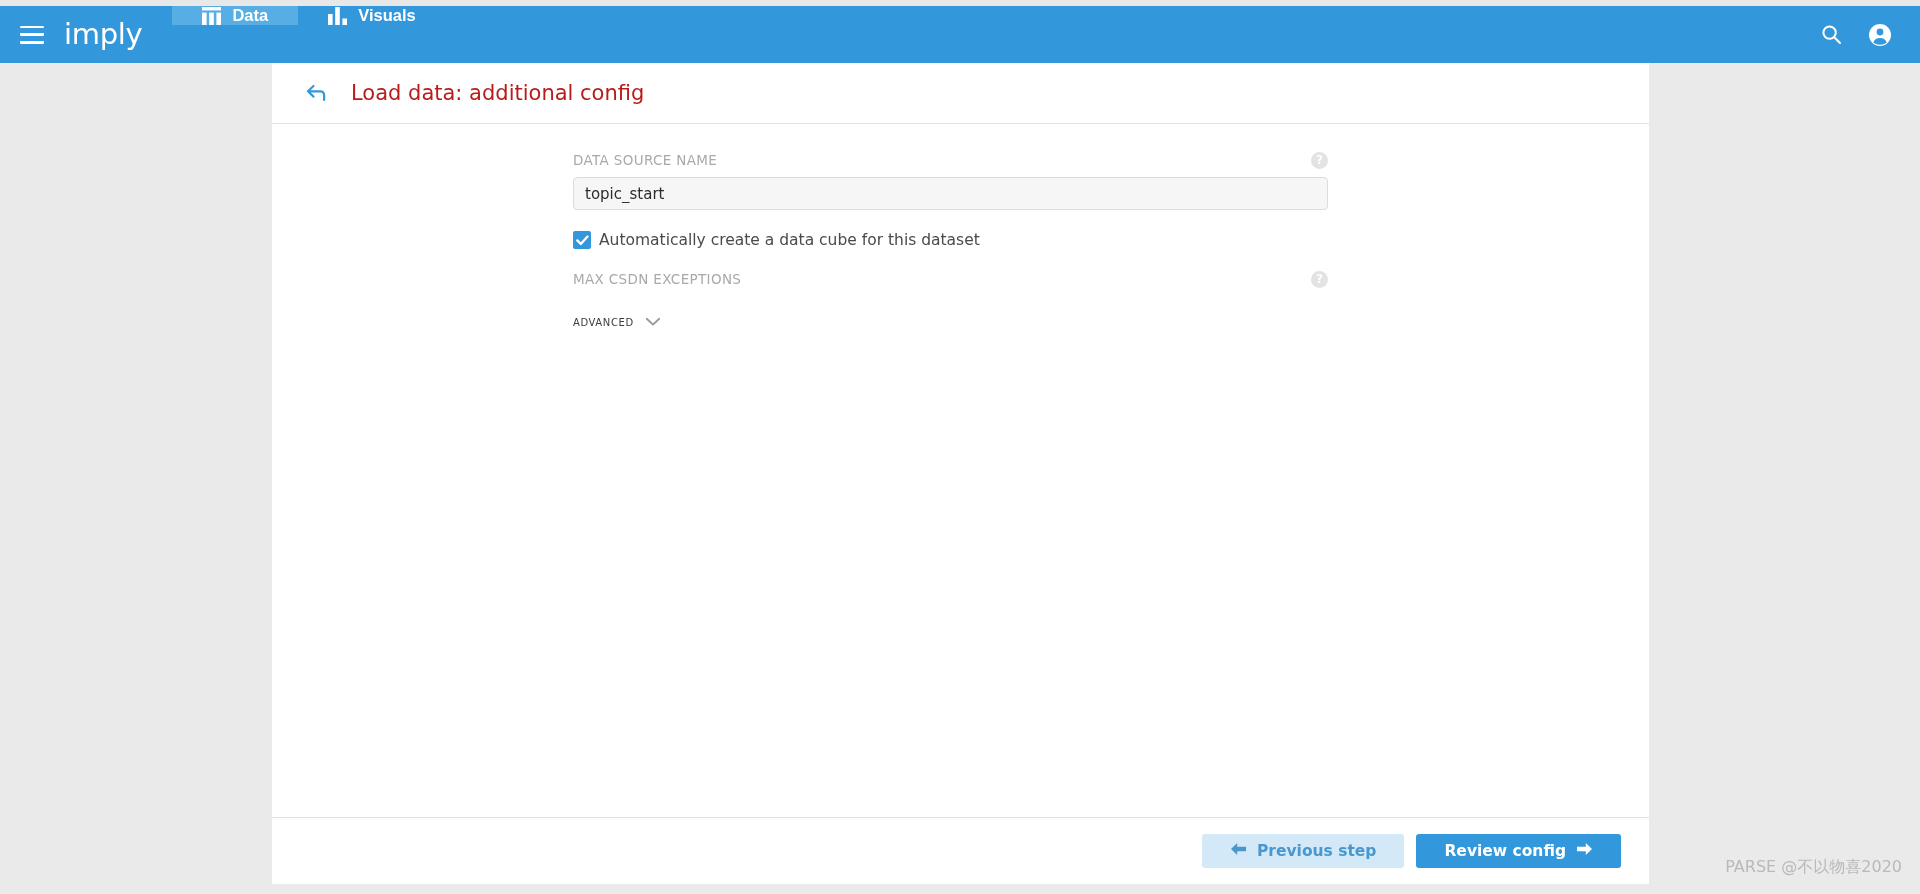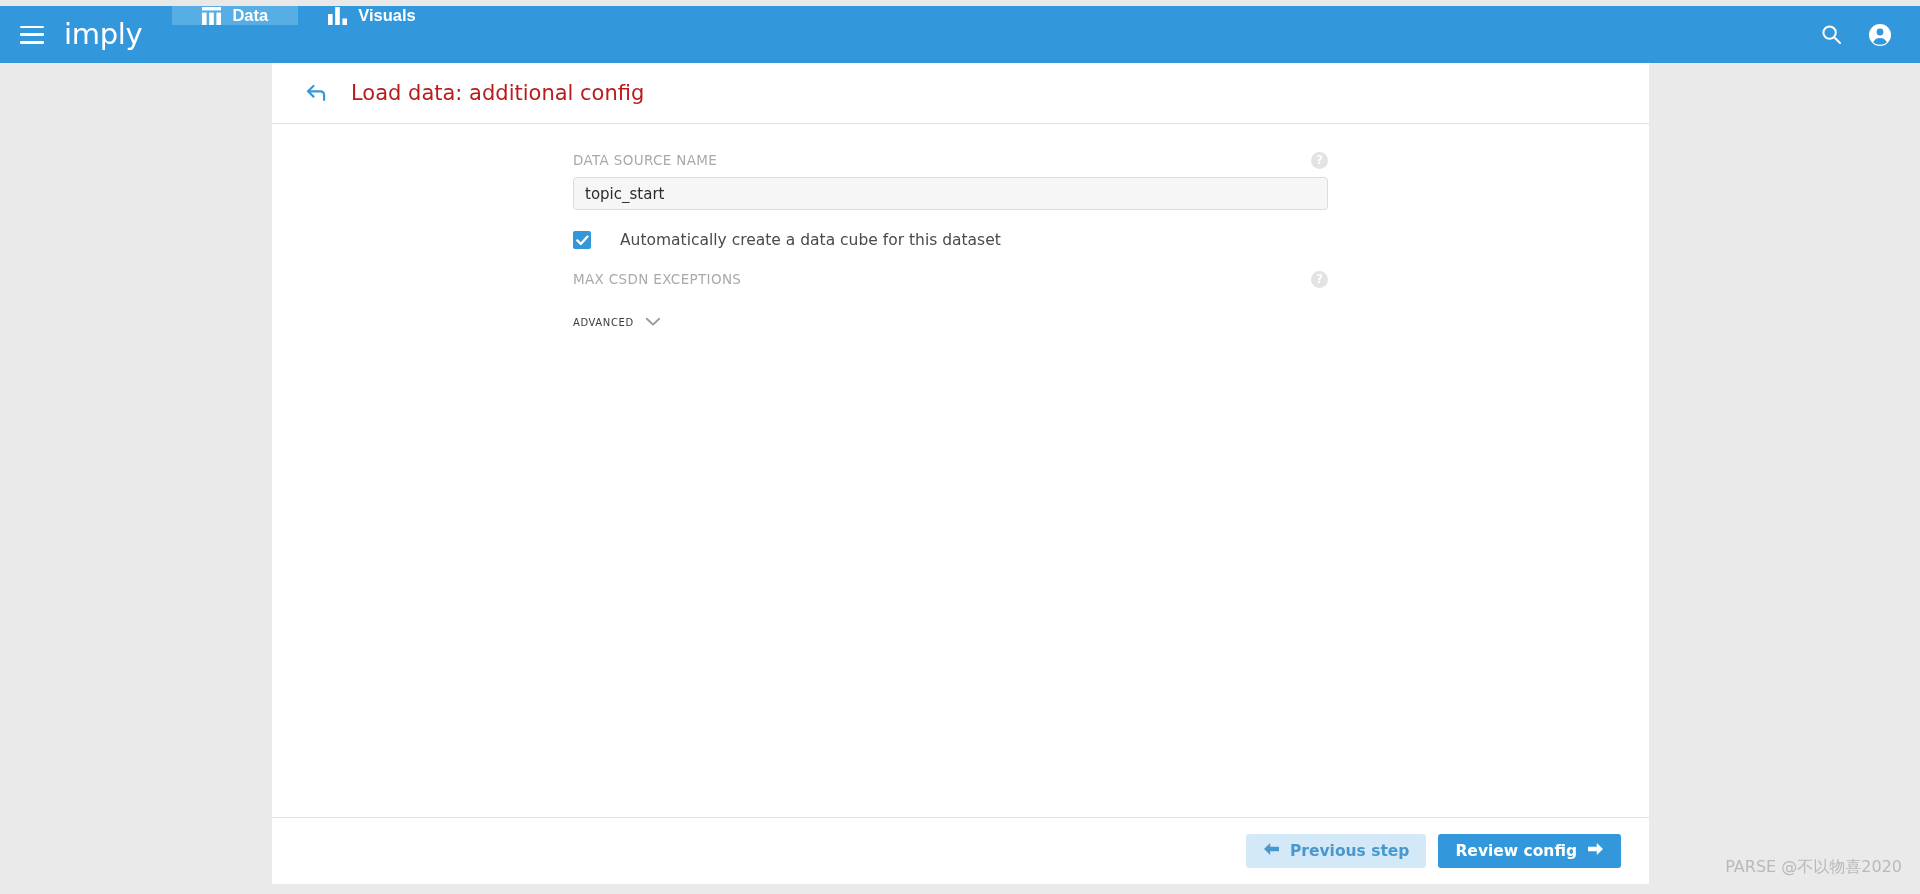--- a/index.html
+++ b/index.html
@@ -195,21 +195,21 @@
     font-size: 15px;
     color: #2c2c2c;
     font-family: "DejaVu Sans", sans-serif;
     outline: none;
     border-radius: 4px;
   }
 
   .checkbox-row {
     display: flex;
     align-items: center;
-    gap: 29px;
+    gap: 8px;
     margin-top: 21px;
     margin-bottom: 22px;
   }
   .checkbox {
     width: 18px;
     height: 18px;
     background: #3398db;
     border-radius: 2px;
     display: flex;
     align-items: center;
@@ -272,21 +272,21 @@
     justify-content: flex-end;
     padding-right: 28px;
     gap: 12px;
     box-sizing: border-box;
   }
   .btn {
     display: flex;
     align-items: center;
     gap: 10px;
     height: 34px;
-    padding: 0 17px;
+    padding: 0 28px;
     border-radius: 3px;
     font-size: 15.5px;
     font-weight: 700;
     cursor: pointer;
     border: none;
     font-family: "DejaVu Sans", sans-serif;
     box-sizing: border-box;
   }
   .btn-secondary {
     background: #d3e9f8;

